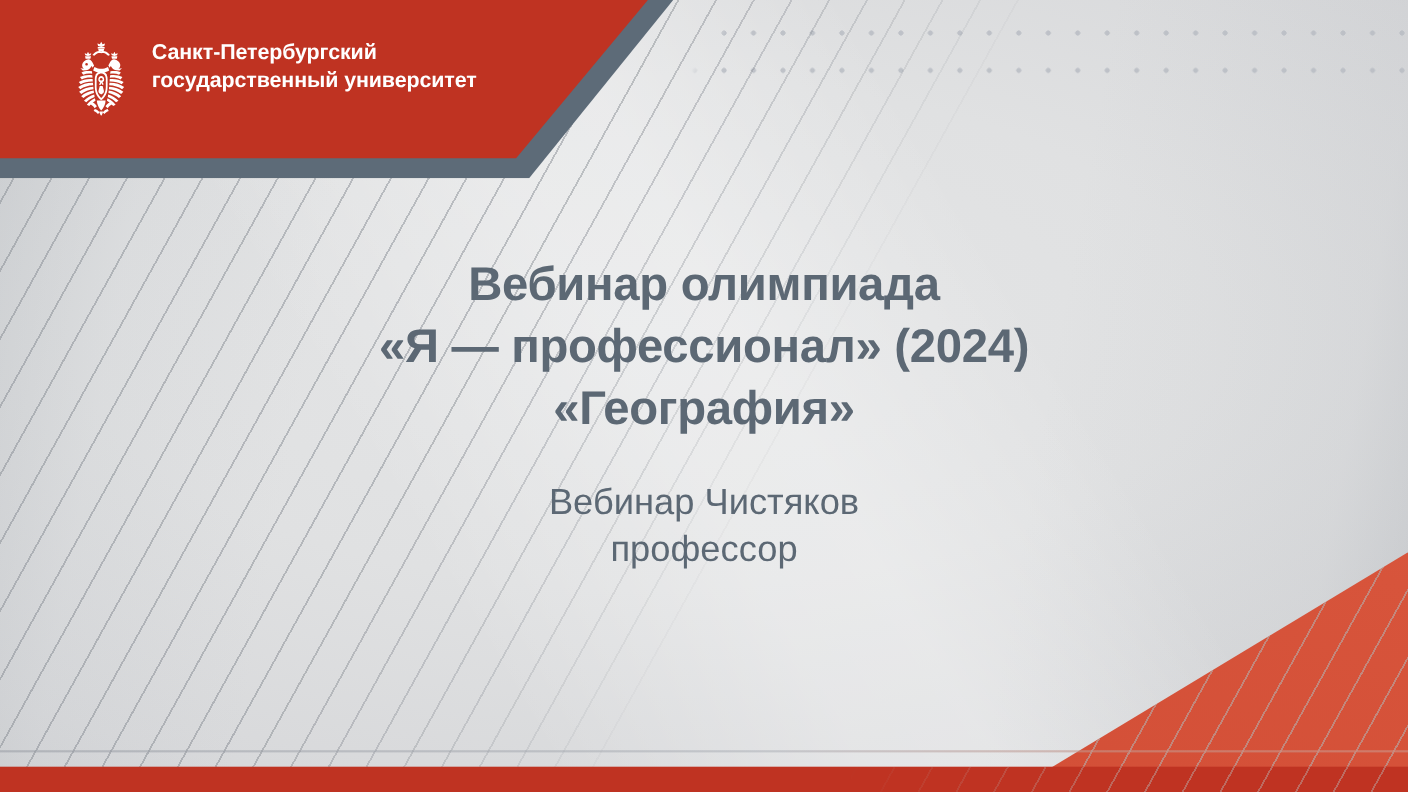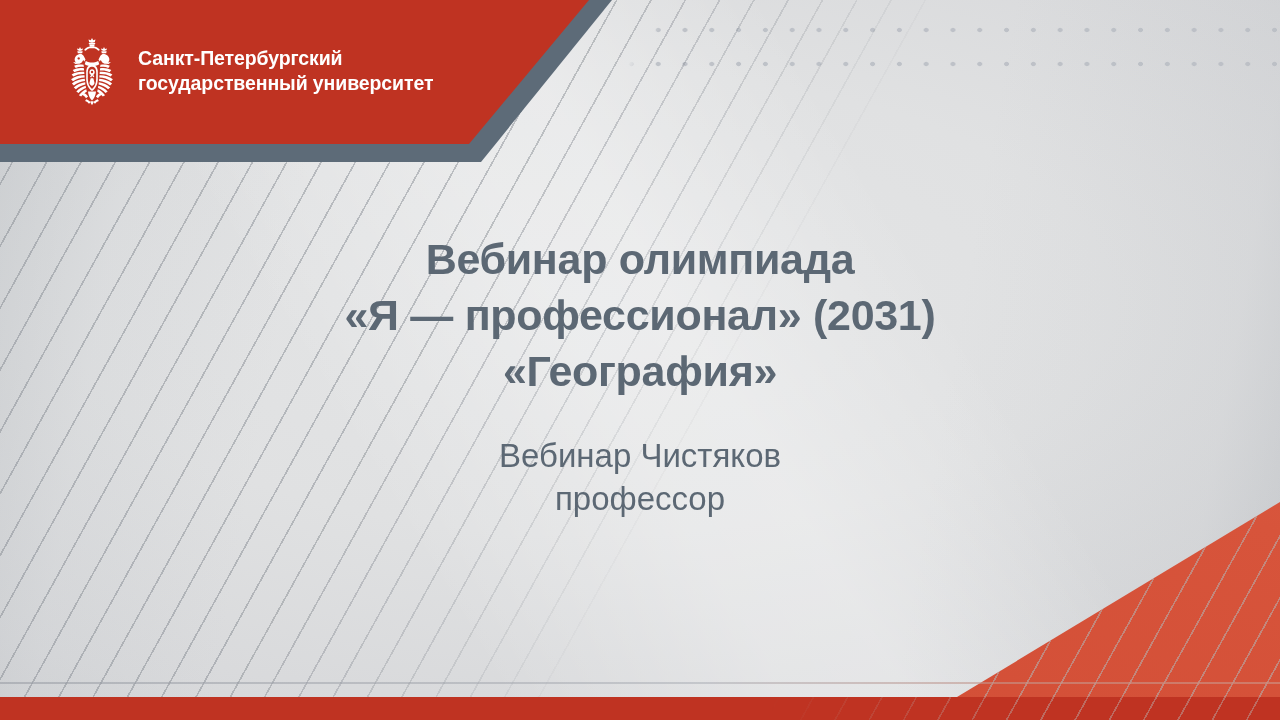--- a/index.html
+++ b/index.html
@@ -173,21 +173,20 @@
     background: #bf3322;
     clip-path: polygon(0px 0px, 589px 0px, 469px 144px, 0px 144px);
   }
 
   
   .logo-lockup {
     position: absolute;
     left: 62px;
     top: 36px;
     display: flex;
-    align-items: center;
     gap: 16px;
   }
   .crest {
     width: 60px;
     height: 70px;
     flex: 0 0 auto;
   }
   .uni-name {
     color: #ffffff;
     font-size: 19.5px;
@@ -304,19 +303,19 @@
         <path d="M71.6 126.4 C68 127.6 65 129.6 62.8 132.4 L66 135.4 C68 132.8 70.6 131 73.8 130 Z"></path>
         <path d="M56.6 130.6 L63.4 130.6 C62.8 134 61.6 136.4 60 138.4 C58.4 136.4 57.2 134 56.6 130.6 Z"></path>
       </g>
     </svg>
     <div class="uni-name">Санкт-Петербургский
 государственный университет</div>
   </div>
 
   <div class="content">
     <h1 class="slide-title">Вебинар олимпиада
-«Я — профессионал» (2031)
+«Я — профессионал» (2024)
 «География»</h1>
     <div class="slide-subtitle">Вебинар Чистяков
 профессор</div>
   </div>
 
 </div>
 
 </body></html>

